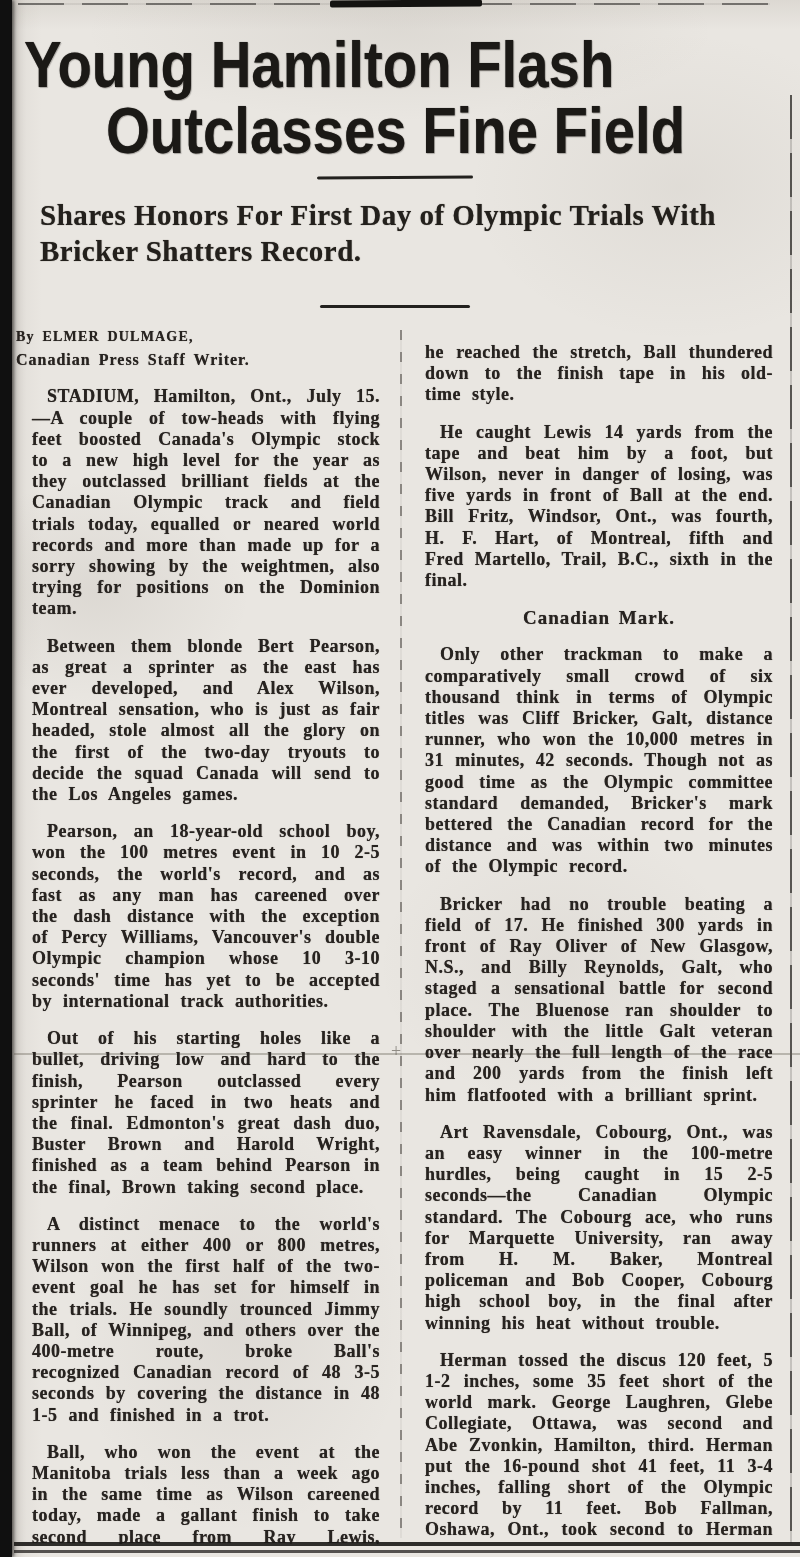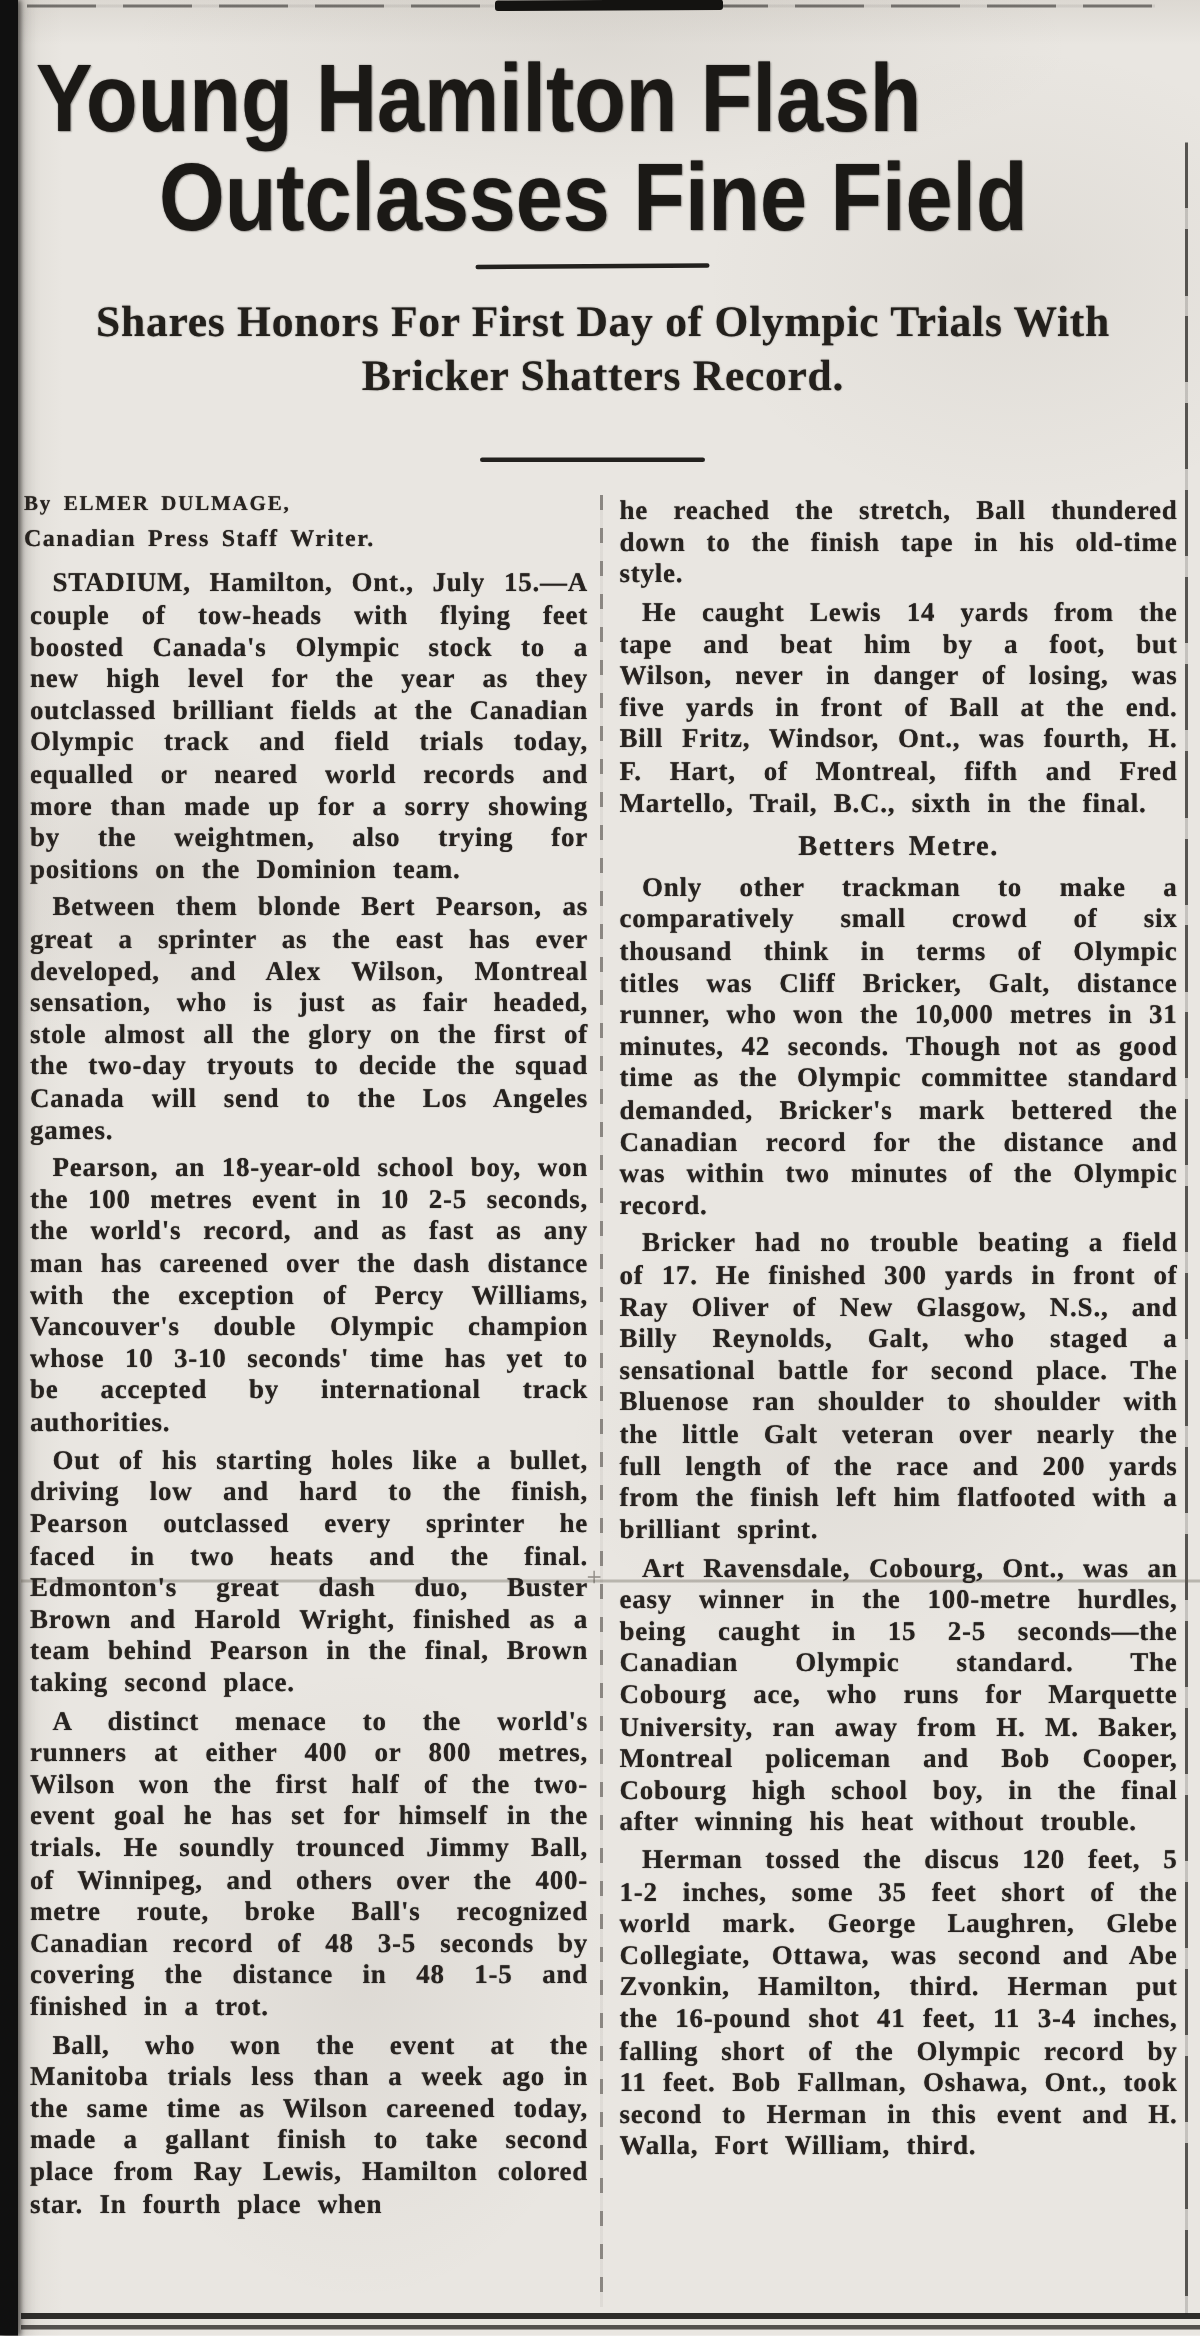--- a/index.html
+++ b/index.html
@@ -82,22 +82,21 @@
     text-shadow: 0 0 1px rgba(30,27,24,0.7), 1px 1px 1px rgba(30,27,24,0.25);
   }
   .hl1 { left: 24px; top: 33px; }
   .hl2 { left: 106px; top: 99px; }
   .hl-divider {
     position: absolute; left: 317px; top: 176px; width: 156px; height: 3px;
     background: #23211e; border-radius: 2px; transform: skewY(-0.4deg);
   }
   
   .deck {
-    position: absolute; left: 28px; top: 197px; width: 748px;
-    text-align: center;
+    position: absolute; left: 40px; top: 197px; width: 748px;
     font-family: "Liberation Serif", serif;
     font-weight: 700;
     font-size: 29px;
     line-height: 36px;
     color: #23201c;
     letter-spacing: 0.5px;
     text-shadow: 0 0 1px rgba(35,30,25,0.65);
   }
   .deck-divider {
     position: absolute; left: 320px; top: 305px; width: 150px; height: 3px;
@@ -120,21 +119,21 @@
   .col-left  { left: 16px;  width: 380px; }
   .col-right { left: 409px; width: 380px; }
   .byline-author {
     text-align: left; font-size: 14px; letter-spacing: 1.2px;
     word-spacing: 3px; margin: 0;
   }
   .byline-org {
     text-align: left; font-size: 16px; letter-spacing: 1px;
     word-spacing: 3px; margin: 2px 0 8px 0;
   }
-  .para { margin: 4px; text-indent: 15px; }
+  .para { margin: 16px; text-indent: 15px; }
   .subhead {
     text-align: center; text-indent: 0;
     font-size: 19px; letter-spacing: 1px; word-spacing: 3px;
     margin: 8px 0 6px 0;
   }
 </style>
 </head>
 <body>
 
 <div class="clipping">
@@ -164,21 +163,21 @@
     <p class="para">Between them blonde Bert Pearson, as great a sprinter as the east has ever developed, and Alex Wilson, Montreal sensation, who is just as fair headed, stole almost all the glory on the first of the two-day tryouts to decide the squad Canada will send to the Los Angeles games.</p>
     <p class="para">Pearson, an 18-year-old school boy, won the 100 metres event in 10 2-5 seconds, the world's record, and as fast as any man has careened over the dash distance with the exception of Percy Williams, Vancouver's double Olympic champion whose 10 3-10 seconds' time has yet to be accepted by international track authorities.</p>
     <p class="para">Out of his starting holes like a bullet, driving low and hard to the finish, Pearson outclassed every sprinter he faced in two heats and the final. Edmonton's great dash duo, Buster Brown and Harold Wright, finished as a team behind Pearson in the final, Brown taking second place.</p>
     <p class="para">A distinct menace to the world's runners at either 400 or 800 metres, Wilson won the first half of the two-event goal he has set for himself in the trials. He soundly trounced Jimmy Ball, of Winnipeg, and others over the 400-metre route, broke Ball's recognized Canadian record of 48 3-5 seconds by covering the distance in 48 1-5 and finished in a trot.</p>
     <p class="para">Ball, who won the event at the Manitoba trials less than a week ago in the same time as Wilson careened today, made a gallant finish to take second place from Ray Lewis, Hamilton colored star. In fourth place when</p>
   </div>
 
   <div class="col col-right">
     <p class="para" style="text-indent:0;">he reached the stretch, Ball thundered down to the finish tape in his old-time style.</p>
     <p class="para">He caught Lewis 14 yards from the tape and beat him by a foot, but Wilson, never in danger of losing, was five yards in front of Ball at the end. Bill Fritz, Windsor, Ont., was fourth, H. F. Hart, of Montreal, fifth and Fred Martello, Trail, B.C., sixth in the final.</p>
-    <p class="subhead">Betters Metre.</p>
+    <p class="subhead">Canadian Mark.</p>
     <p class="para">Only other trackman to make a comparatively small crowd of six thousand think in terms of Olympic titles was Cliff Bricker, Galt, distance runner, who won the 10,000 metres in 31 minutes, 42 seconds. Though not as good time as the Olympic committee standard demanded, Bricker's mark bettered the Canadian record for the distance and was within two minutes of the Olympic record.</p>
     <p class="para">Bricker had no trouble beating a field of 17. He finished 300 yards in front of Ray Oliver of New Glasgow, N.S., and Billy Reynolds, Galt, who staged a sensational battle for second place. The Bluenose ran shoulder to shoulder with the little Galt veteran over nearly the full length of the race and 200 yards from the finish left him flatfooted with a brilliant sprint.</p>
     <p class="para">Art Ravensdale, Cobourg, Ont., was an easy winner in the 100-metre hurdles, being caught in 15 2-5 seconds—the Canadian Olympic standard. The Cobourg ace, who runs for Marquette University, ran away from H. M. Baker, Montreal policeman and Bob Cooper, Cobourg high school boy, in the final after winning his heat without trouble.</p>
     <p class="para">Herman tossed the discus 120 feet, 5 1-2 inches, some 35 feet short of the world mark. George Laughren, Glebe Collegiate, Ottawa, was second and Abe Zvonkin, Hamilton, third. Herman put the 16-pound shot 41 feet, 11 3-4 inches, falling short of the Olympic record by 11 feet. Bob Fallman, Oshawa, Ont., took second to Herman in this event and H. Walla, Fort William, third.</p>
   </div>
 
   <div class="bottom-rule-1"></div>
   <div class="bottom-rule-2"></div>
 
 </div>

